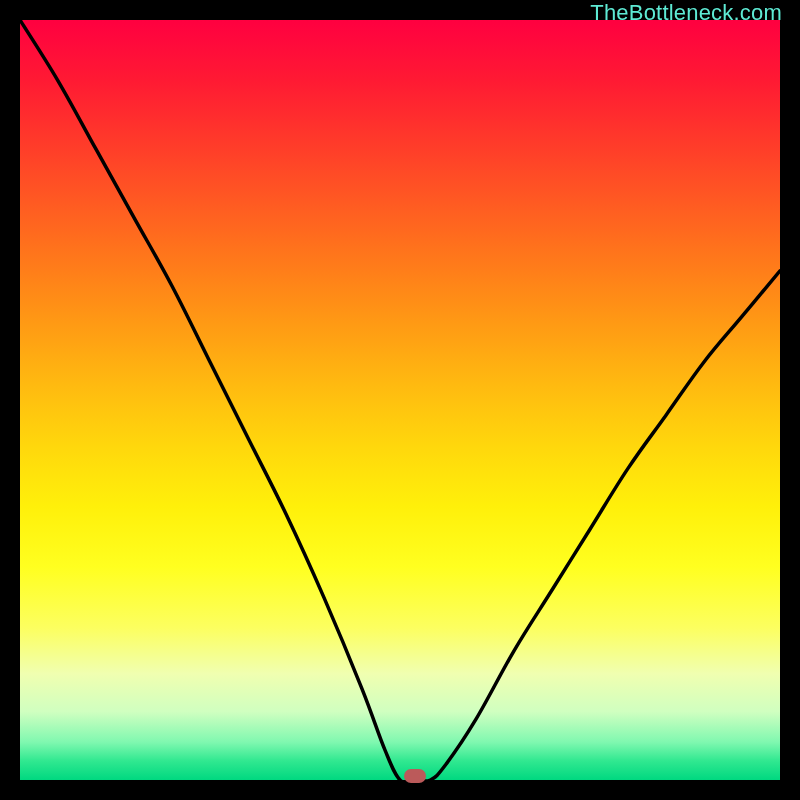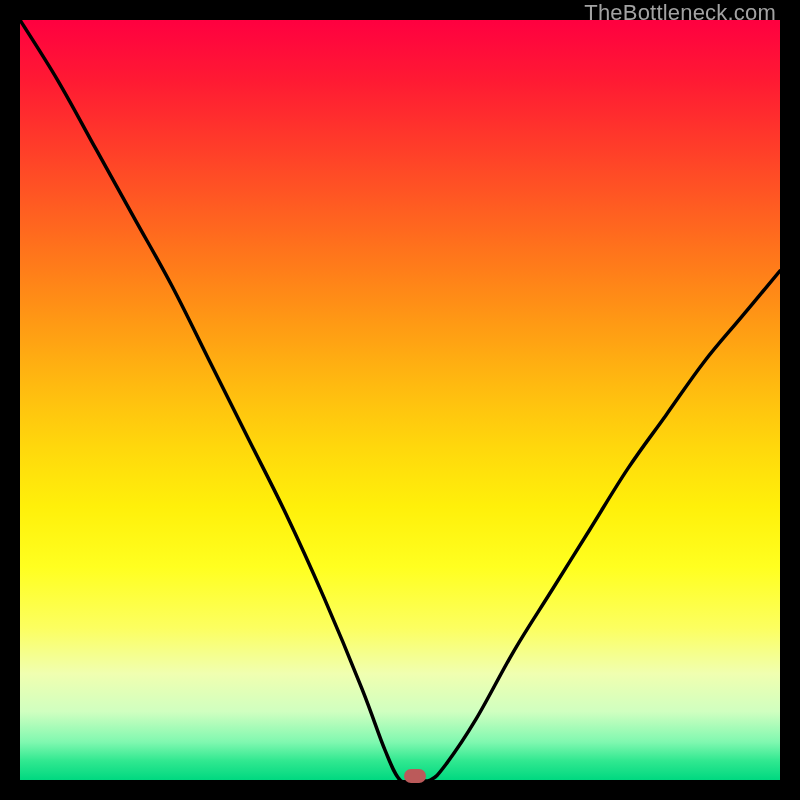--- a/index.html
+++ b/index.html
@@ -39,24 +39,24 @@
       #f0ffb0 86%,
       #d0ffc0 91%,
       #80f8b0 95%,
       #30e890 97.5%,
       #00d880 100%
     );
   }
   .watermark {
     position: absolute;
     top: 0px;
-    right: 24px;
+    right: 18px;
     font-size: 22px;
     font-weight: 500;
-    color: #a3a3a3;
+    color: #5eead4;
     letter-spacing: 0.2px;
     user-select: none;
   }
   svg.curve {
     position: absolute;
     left: 0;
     top: 0;
     width: 760px;
     height: 760px;
     display: block;

